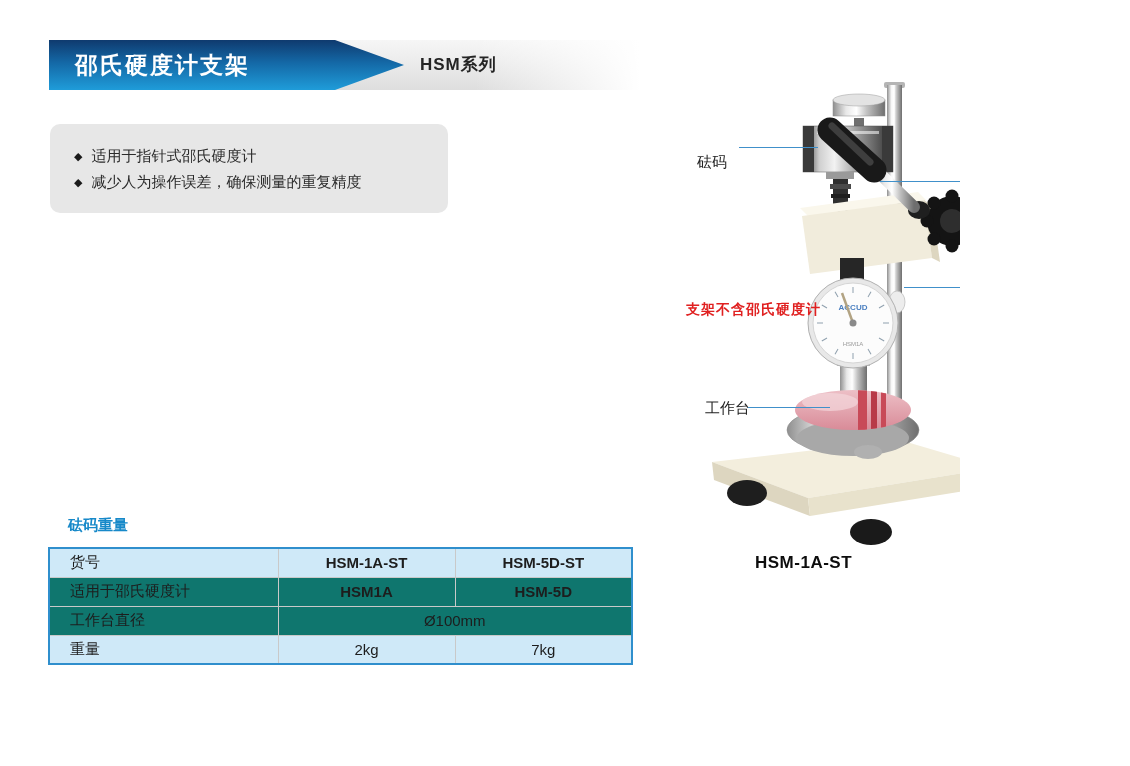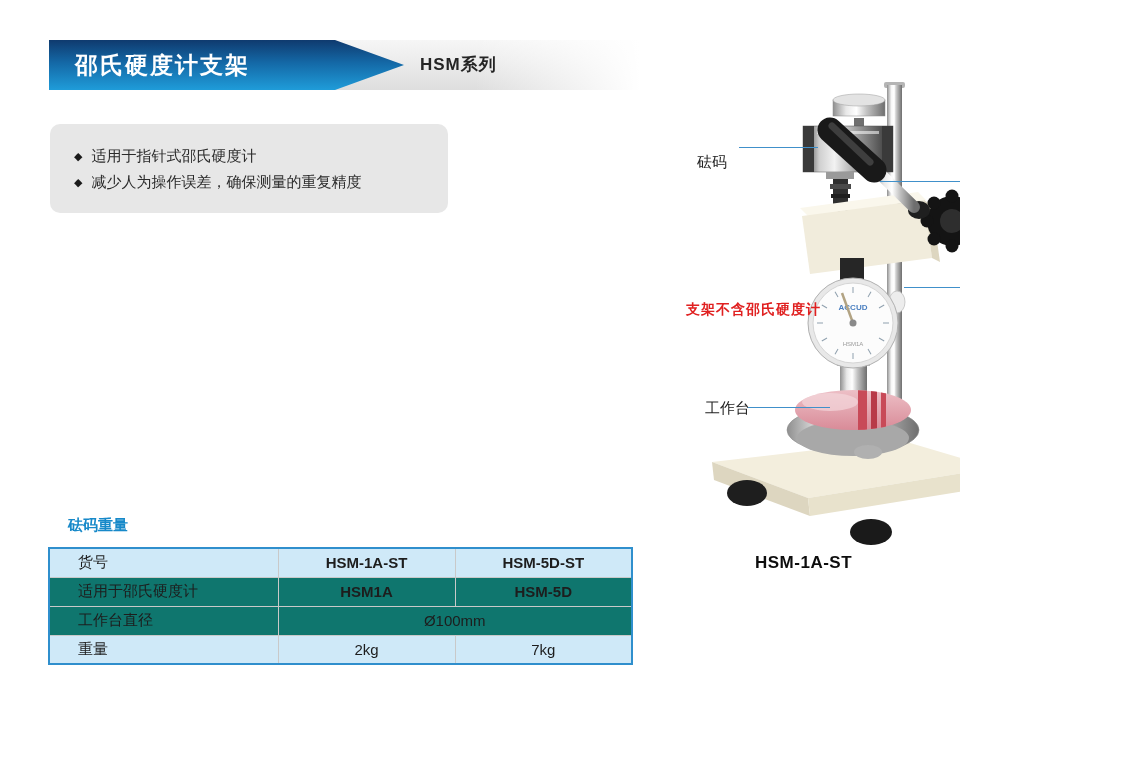--- a/index.html
+++ b/index.html
@@ -57,21 +57,21 @@
     position:absolute; left:68px; top:516px; font-size:15px; font-weight:bold; color:#1789c9;
   }
   table.specs {
     position:absolute; left:48px; top:547px; width:584px;
     border-collapse:collapse; table-layout:fixed;
     border:2px solid #2f8fcd; font-size:15px; color:#1d1d1d;
   }
   table.specs td {
     height:29px; border:1px solid #c9c9c9; padding:0;
   }
-  table.specs td.c-label { width:229px; padding-left:28px; text-align:left; }
+  table.specs td.c-label { width:229px; padding-left:20px; text-align:left; }
   table.specs td.c-val  { width:177px; text-align:center; }
   tr.r-blue  td { background:#cfe9f8; }
   tr.r-white td { background:#0f766e; }
   .bold { font-weight:bold; }
 </style>
 </head>
 <body>
 
 <div id="page">
 

